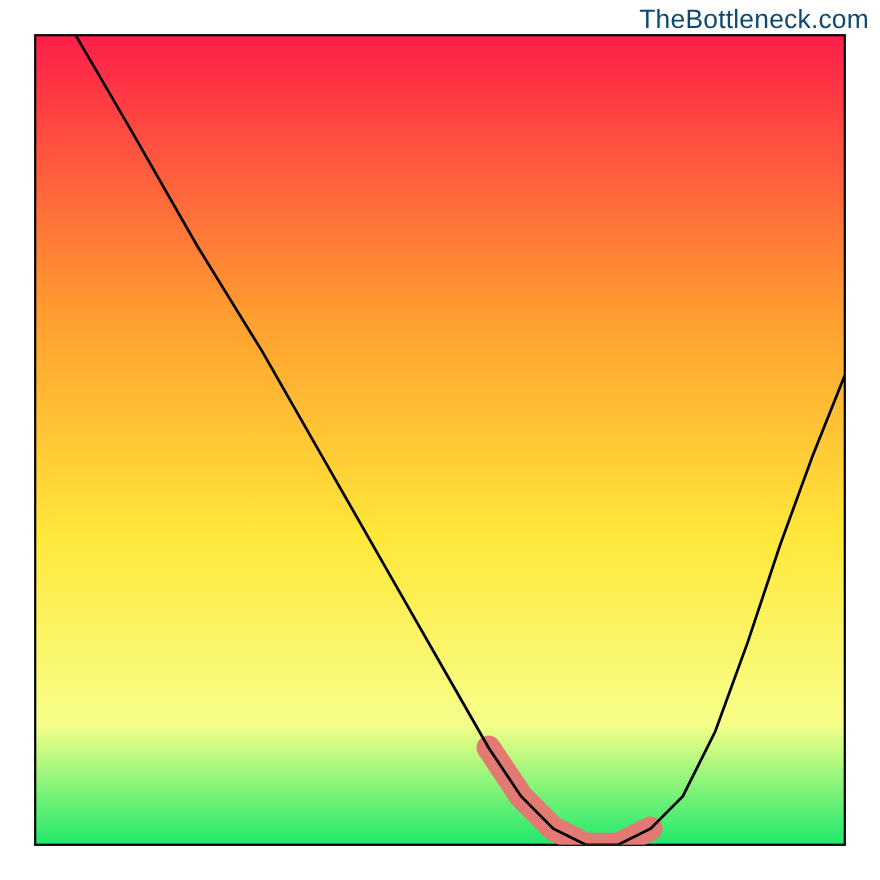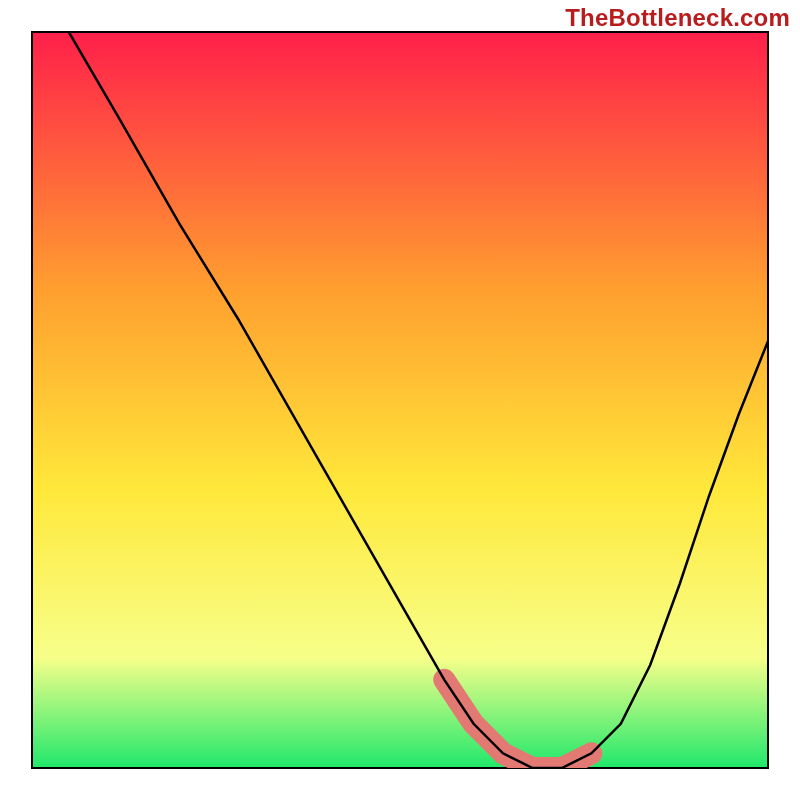--- a/index.html
+++ b/index.html
@@ -13,22 +13,22 @@
   .container {
     position: relative;
     width: 800px;
     height: 800px;
   }
   .attribution {
     position: absolute;
     top: 4px;
     right: 10px;
     font-size: 24px;
-    font-weight: 700;
-    color: #b91c1c;
+    font-weight: 400;
+    color: #0c4a6e;
     letter-spacing: 0.2px;
   }
   svg {
     display: block;
   }
 </style>
 </head>
 <body>
 
 <div class="container">

